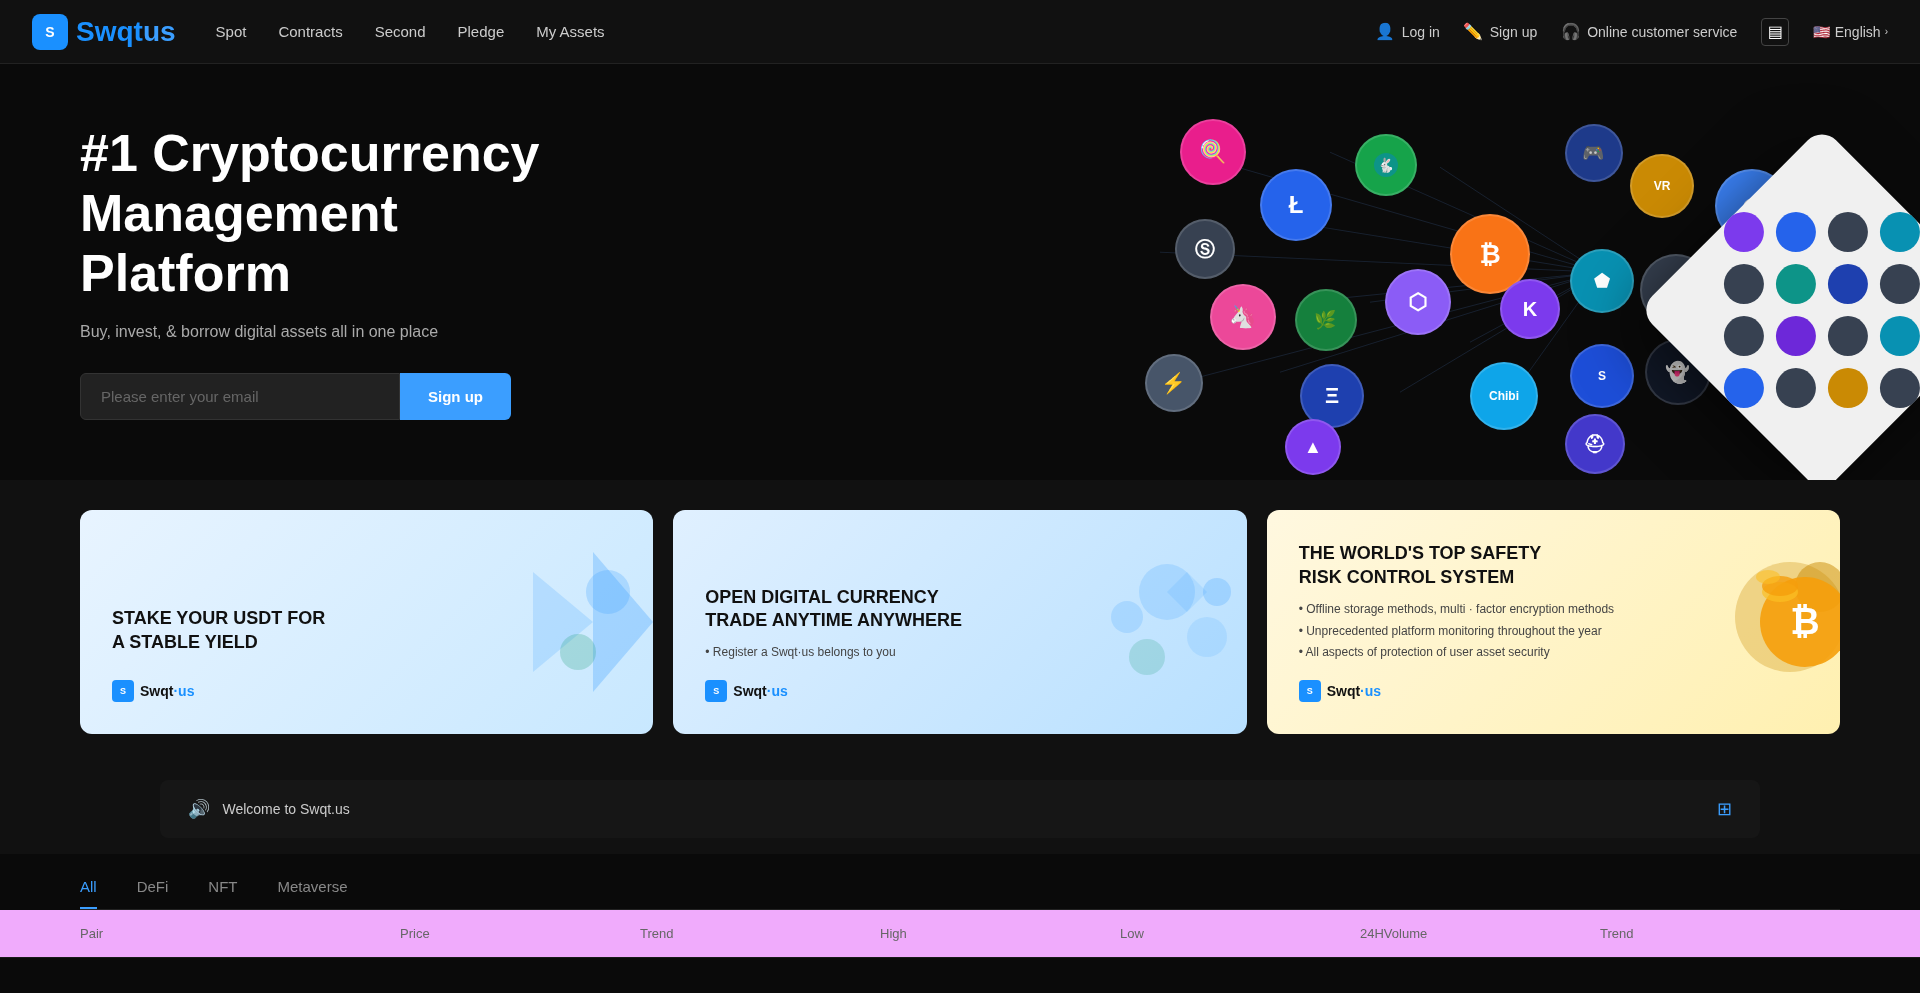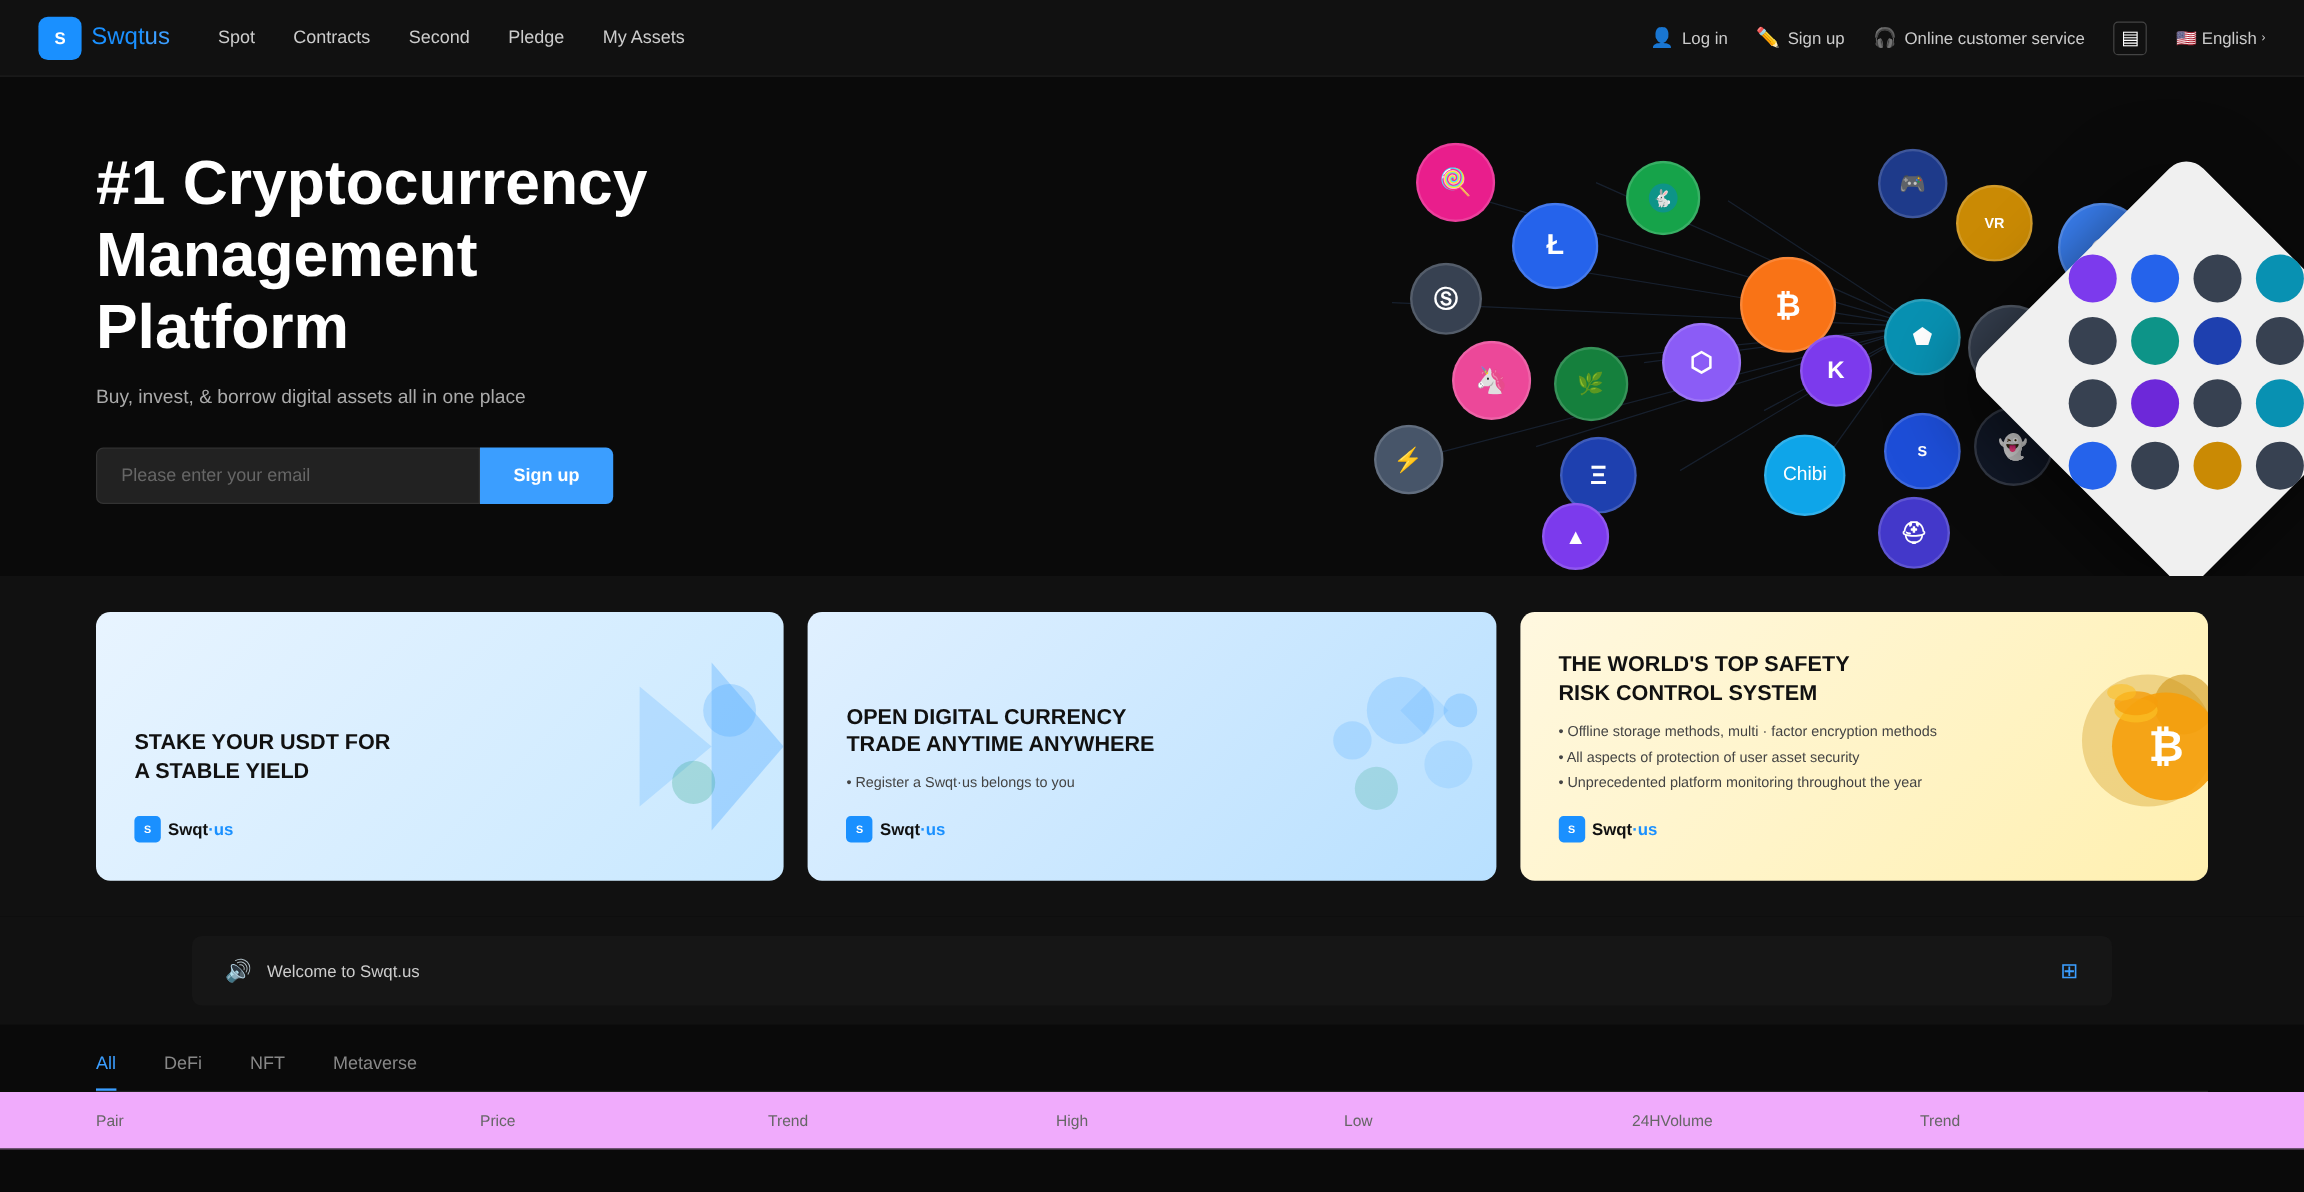--- a/index.html
+++ b/index.html
@@ -11,21 +11,21 @@
       background: #111; height: 64px;
       padding: 0 32px;
       border-bottom: 1px solid #222;
     }
     .navbar-logo { display: flex; align-items: center; gap: 8px; margin-right: 40px; }
     .logo-icon {
       width: 36px; height: 36px; background: #1a90ff;
       border-radius: 8px; display: flex; align-items: center; justify-content: center;
       font-weight: bold; font-size: 14px; color: #fff;
     }
-    .logo-text { font-size: 20px; font-weight: 400; color: #fff; }
+    .logo-text { font-size: 28px; font-weight: 700; color: #fff; }
     .logo-text span { color: #1a90ff; }
     .nav-links { display: flex; gap: 32px; flex: 1; }
     .nav-link { color: #ccc; font-size: 15px; cursor: pointer; text-decoration: none; }
     .nav-right { display: flex; align-items: center; gap: 24px; }
     .nav-btn { color: #ccc; font-size: 14px; cursor: pointer; display: flex; align-items: center; gap: 6px; }
     .nav-icon { font-size: 16px; }
     .lang-btn { display: flex; align-items: center; gap: 4px; color: #ccc; font-size: 14px; cursor: pointer; }
     .notification-icon {
       width: 28px; height: 28px; border: 1px solid #444; border-radius: 4px;
       display: flex; align-items: center; justify-content: center; cursor: pointer;
@@ -229,21 +229,21 @@
     <div class="coin" style="width:60px;height:60px;background:#374151;left:155px;top:155px;font-size:20px;">Ⓢ</div>
     <div class="coin" style="width:66px;height:66px;background:#ec4899;left:190px;top:220px;font-size:22px;">🦄</div>
     <div class="coin" style="width:62px;height:62px;background:#15803d;left:275px;top:225px;font-size:18px;">🌿</div>
     <div class="coin" style="width:66px;height:66px;background:#8b5cf6;left:365px;top:205px;font-size:22px;">⬡</div>
     <div class="coin" style="width:60px;height:60px;background:#7c3aed;left:480px;top:215px;font-size:20px;">K</div>
     <div class="coin" style="width:64px;height:64px;background:#0891b2;left:550px;top:185px;font-size:18px;">⬟</div>
     <div class="coin" style="width:72px;height:72px;background:#374151;left:620px;top:190px;font-size:22px;">⬡</div>
 
     <div class="coin" style="width:58px;height:58px;background:#475569;left:125px;top:290px;font-size:20px;">⚡</div>
     <div class="coin" style="width:64px;height:64px;background:#1e40af;left:280px;top:300px;font-size:22px;">Ξ</div>
-    <div class="coin" style="width:68px;height:68px;background:#0ea5e9;left:450px;top:298px;font-size:16px;font-weight:normal;">Chibi</div>
+    <div class="coin" style="width:68px;height:68px;background:#0ea5e9;left:450px;top:298px;font-size:12px;font-weight:bold;">Chibi</div>
     <div class="coin" style="width:64px;height:64px;background:#1d4ed8;left:550px;top:280px;font-size:12px;font-weight:bold;">S</div>
     <div class="coin" style="width:66px;height:66px;background:#111827;left:625px;top:275px;font-size:20px;">👻</div>
     <div class="coin" style="width:70px;height:70px;background:#164e63;left:695px;top:260px;font-size:20px;">🧠</div>
 
     <div class="coin" style="width:56px;height:56px;background:#7c3aed;left:265px;top:355px;font-size:18px;">▲</div>
     <div class="coin" style="width:60px;height:60px;background:#4338ca;left:545px;top:350px;font-size:18px;">⛑</div>
 
     <div class="platform-box">
       <div class="platform-inner">
 
@@ -319,22 +319,22 @@
         <text x="145" y="92" text-anchor="middle" font-size="36" fill="#fff" font-weight="bold">₿</text>
 
         <ellipse cx="120" cy="50" rx="18" ry="10" fill="#fbbf24" opacity="0.7"></ellipse>
         <ellipse cx="120" cy="44" rx="18" ry="10" fill="#f59e0b" opacity="0.8"></ellipse>
         <ellipse cx="108" cy="35" rx="12" ry="7" fill="#fbbf24" opacity="0.6"></ellipse>
       </svg>
     </div>
     <div class="card-title">THE WORLD'S TOP SAFETY<br>RISK CONTROL SYSTEM</div>
     <div class="card-points">
       <div>• Offline storage methods, multi · factor encryption methods</div>
+      <div>• Unprecedented platform monitoring throughout the year</div>
       <div>• All aspects of protection of user asset security</div>
-      <div>• Unprecedented platform monitoring throughout the year</div>
     </div>
     <div class="card-logo">
       <div class="card-logo-icon">S</div>
       <span class="card-logo-text">Swqt<span>·us</span></span>
     </div>
   </div>
 </div>
 
 <div style="background:#111;padding:16px 80px;">
   <div class="announce-bar">

